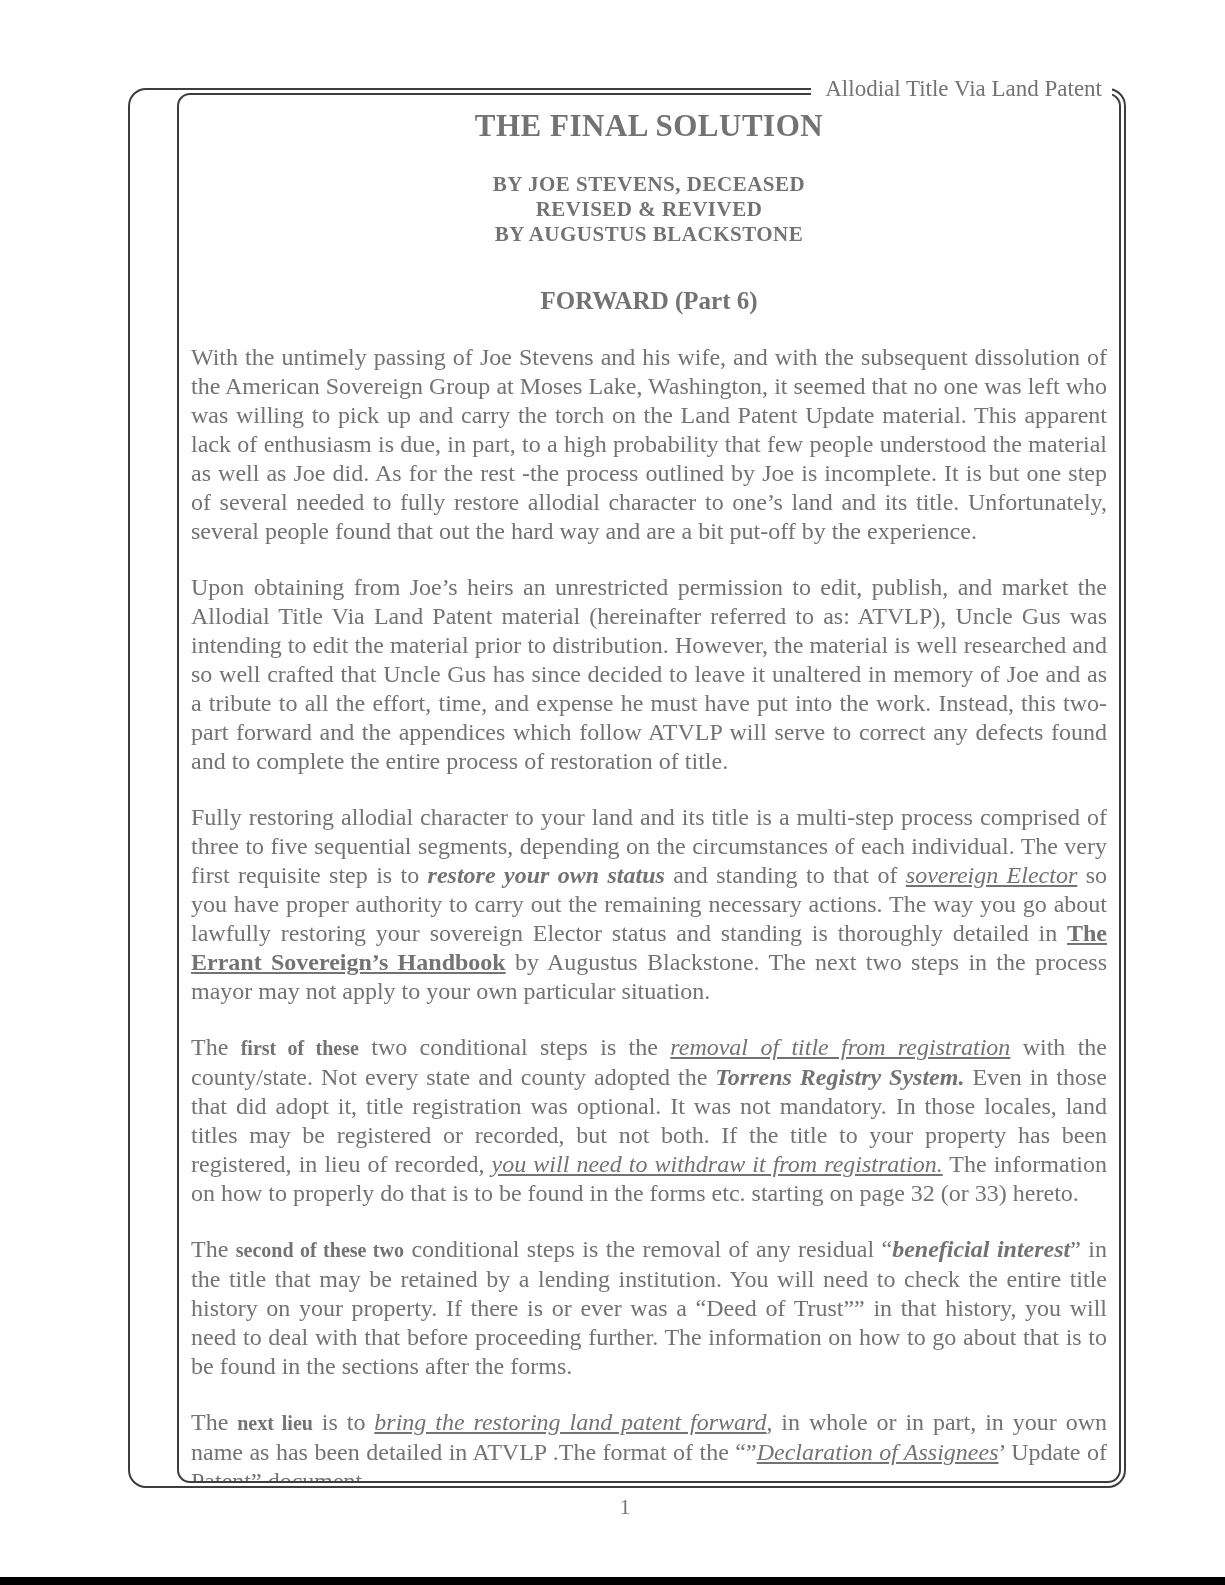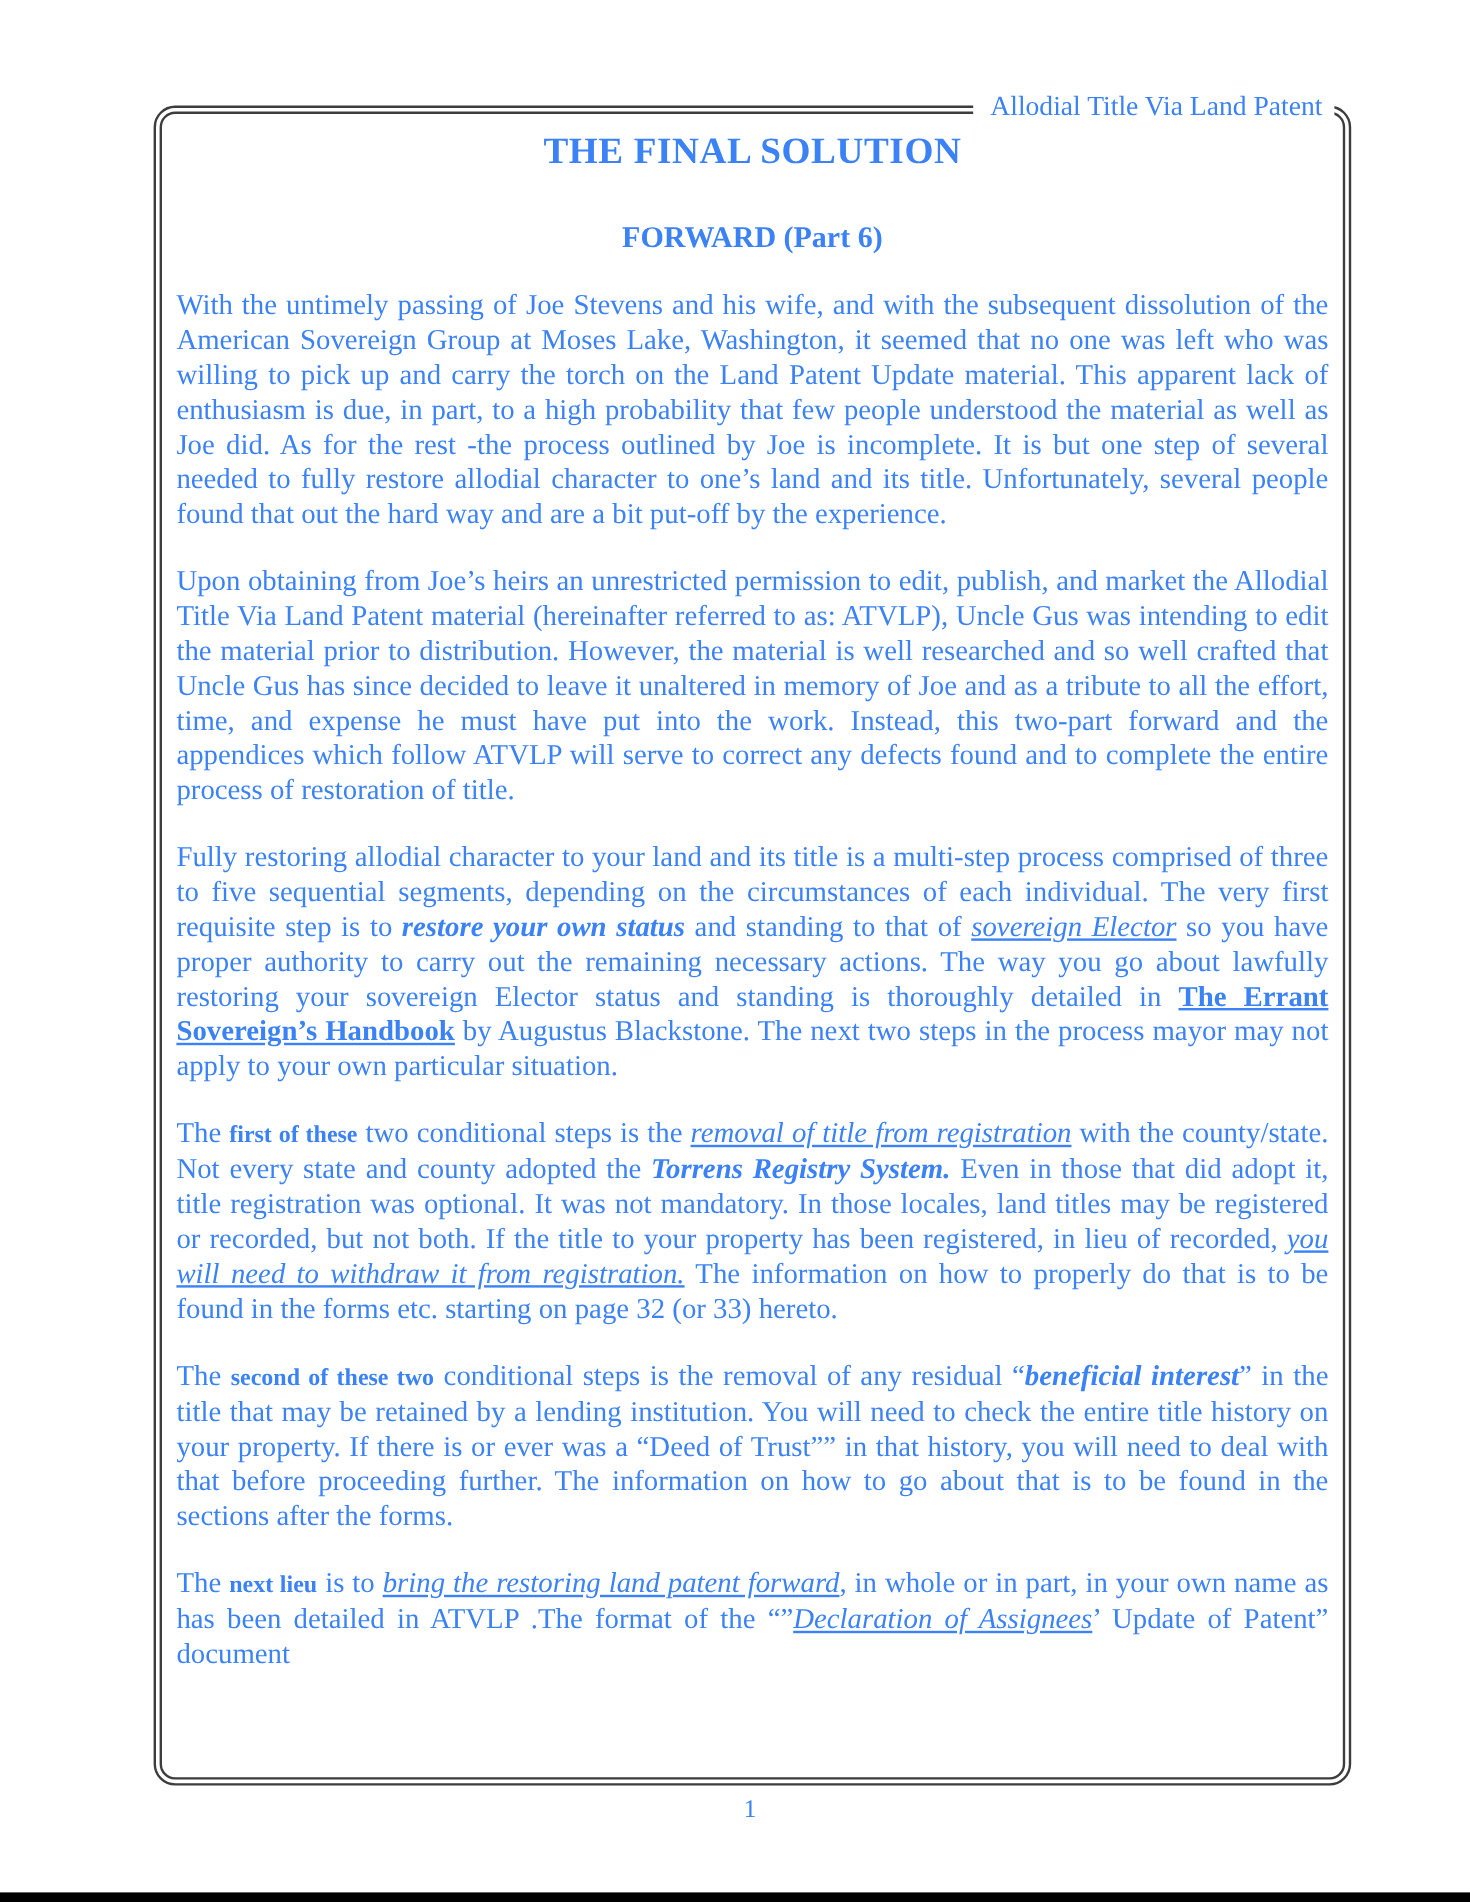--- a/index.html
+++ b/index.html
@@ -2,39 +2,40 @@
 <html><head>
 <meta charset="utf-8">
 <style>
   html, body { margin: 0; padding: 0; background: #ffffff; }
   .sheet {
     position: relative;
     width: 1225px;
     height: 1585px;
     background: #ffffff;
     font-family: "Liberation Serif", "DejaVu Serif", serif;
-    color: #3b82f6;
+    color: #737373;
     overflow: hidden;
   }
   .page-frame {
     position: absolute;
     left: 128px;
     top: 88px;
     width: 994px;
     height: 1396px;
     border: 2px solid #3d3d3d;
     border-radius: 18px;
     background: #ffffff;
   }
   .page-frame-inner {
     position: absolute;
     inset: 3px;
     border: 2px solid #3d3d3d;
     border-radius: 13px;
     overflow: hidden;
+    margin-left: 44px;
   }
   .running-head {
     position: absolute;
     top: -16px;
     right: 12px;
     background: #ffffff;
     padding: 0 10px 0 14px;
     font-size: 23px;
     line-height: 30px;
     white-space: nowrap;
@@ -106,20 +107,25 @@
   <div class="page-frame">
     <div class="running-head">Allodial Title Via Land Patent</div>
 
     <div class="page-frame-inner">
       <div class="content">
 
         <h1 class="title">
           <span>THE FINAL SOLUTION</span><br>
         </h1>
 
+        <div class="byline">
+          <div>BY JOE STEVENS, DECEASED</div>
+          <div>REVISED &amp; REVIVED</div>
+          <div>BY AUGUSTUS BLACKSTONE</div>
+        </div>
 
         <h2 class="section-heading">FORWARD (Part 6)</h2>
 
         <p class="para first"><span>With the untimely passing of Joe Stevens and his wife, and with the subsequent dissolution of the American Sovereign Group at Moses Lake, Washington, it seemed that no one was left who was willing to pick up and carry the torch on the Land Patent Update material. This apparent lack of enthusiasm is due, in part, to a high probability that few people understood the material as well as Joe did. As for the rest -the process outlined by Joe is incomplete. It is but one step of several needed to fully restore allodial character to one’s land and its title. Unfortunately, several people found that out the hard way and are a bit put-off by the experience.</span></p>
 
         <p class="para"><span>Upon obtaining from Joe’s heirs an unrestricted permission to edit, publish, and market the Allodial Title Via Land Patent material (hereinafter referred to as: ATVLP), Uncle Gus was intending to edit the material prior to distribution. However, the material is well researched and so well crafted that Uncle Gus has since decided to leave it unaltered in memory of Joe and as a tribute to all the effort, time, and expense he must have put into the work. Instead, this two-part forward and the appendices which follow ATVLP will serve to correct any defects found and to complete the entire process of restoration of title.</span></p>
 
         <p class="para"><span>Fully restoring allodial character to your land and its title is a multi-step process comprised of three to five sequential segments, depending on the circumstances of each individual. The very first requisite step is to </span><span class="bold">restore your own status</span><span> and standing to that of </span><span class="underline">sovereign Elector</span><span> so you have proper authority to carry out the remaining necessary actions. The way you go about lawfully restoring your sovereign Elector status and standing is thoroughly detailed in </span><span class="bold-underline">The Errant Sovereign’s Handbook</span><span> by Augustus Blackstone. The next two steps in the process mayor may not apply to your own particular situation.</span></p>
 
         <p class="para"><span>The </span><span class="bold-large">first of these</span><span> two conditional steps is the </span><span class="underline">removal of title from registration</span><span> with the county/state. Not every state and county adopted the </span><span class="bold">Torrens Registry System.</span><span> Even in those that did adopt it, title registration was optional. It was not mandatory. In those locales, land titles may be registered or recorded, but not both. If the title to your property has been registered, in lieu of recorded, </span><span class="underline">you will need to withdraw it from registration.</span><span> The information on how to properly do that is to be found in the forms etc. starting on page 32 (or 33) hereto.</span></p>

